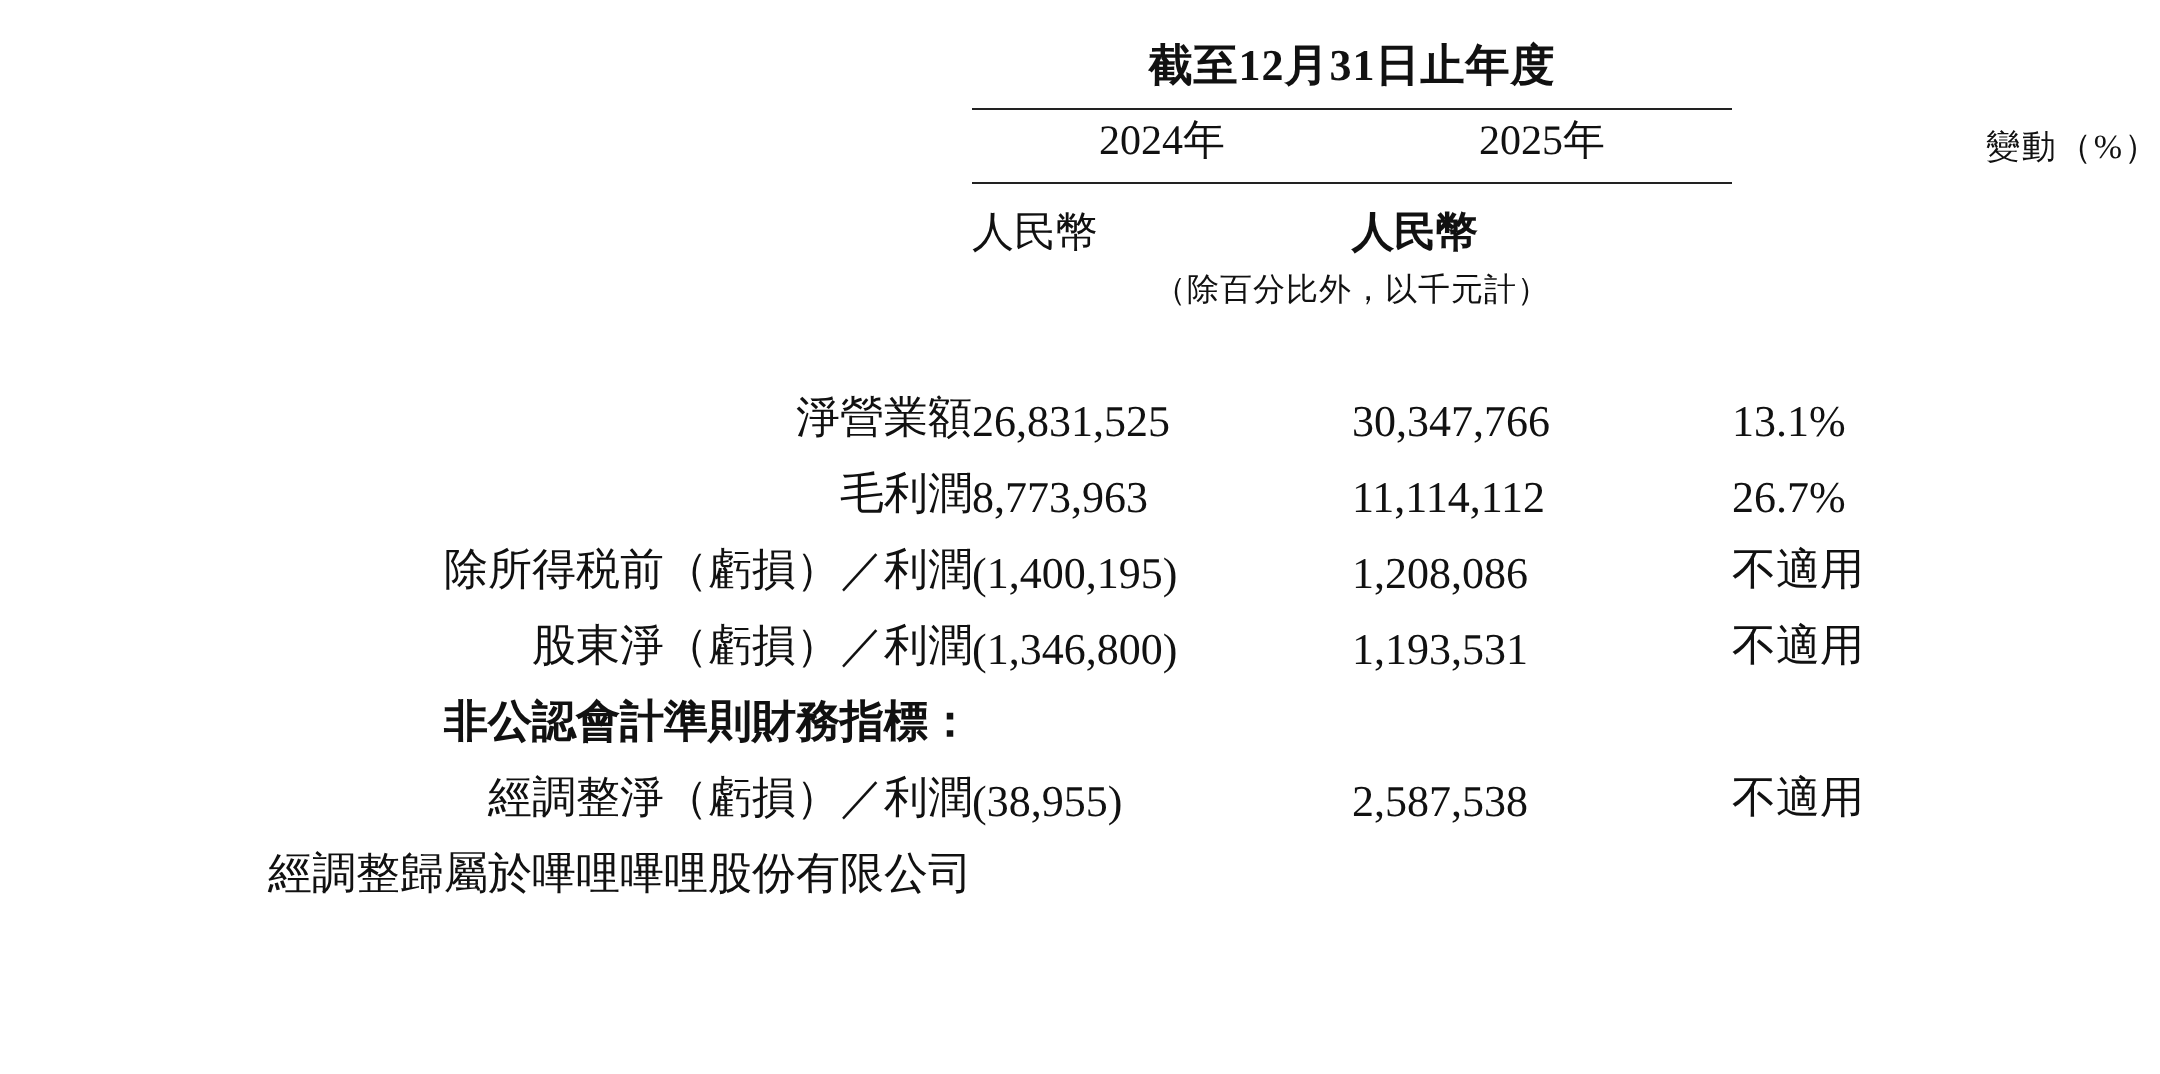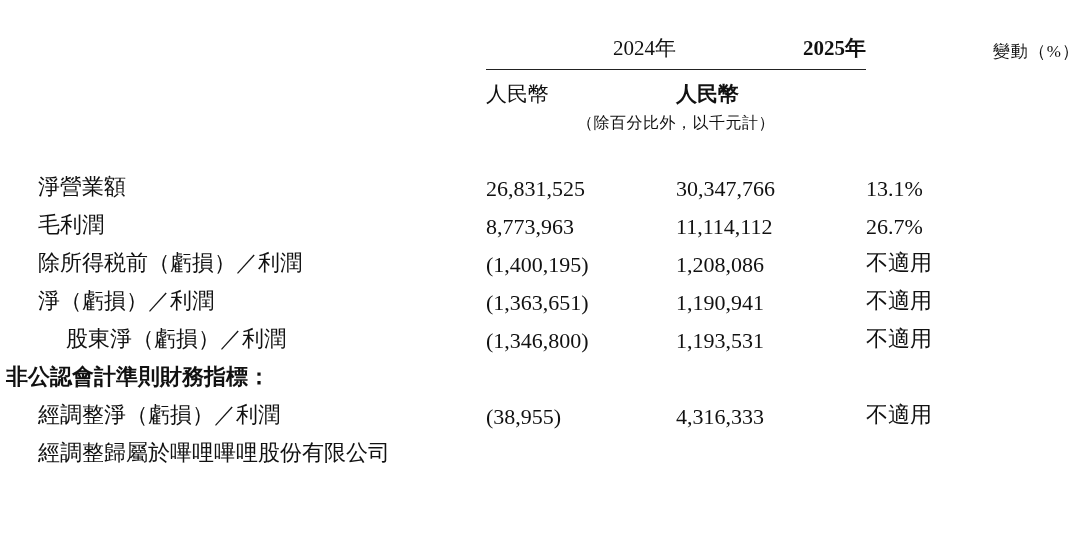--- a/index.html
+++ b/index.html
@@ -29,41 +29,42 @@
   }
   col.c-label { width: 486px; }
   col.c-2024  { width: 190px; }
   col.c-2025  { width: 190px; }
   col.c-chg   { width: 214px; }
 
   td, th {
     padding: 0;
     vertical-align: bottom;
     font-weight: normal;
+    text-align: right;
   }
 
   
   .hdr-period {
     text-align: center;
     font-size: 22px;
     font-weight: bold;
     letter-spacing: 0.5px;
     padding-bottom: 6px;
     border-bottom: 1.6px solid #222;
   }
   .hdr-spacer-cell { border-bottom: none; }
 
   .hdr-year {
-    text-align: right;
+    text-align: center;
     font-size: 21px;
-    padding-top: 16px;
+    padding-top: 1px;
     padding-bottom: 7px;
     border-bottom: 1.6px solid #222;
   }
-  .hdr-year.bold { font-weight: bold; }
+  .hdr-year.bold { font-weight: normal; }
   .hdr-chg {
     text-align: right;
     font-size: 17px;
     padding-top: 7px;
     padding-bottom: 7px;
     letter-spacing: 1px;
   }
 
   .hdr-cur {
     text-align: left;
@@ -109,20 +110,25 @@
 <div class="sheet">
   <table class="fin">
     <colgroup>
       <col class="c-label">
       <col class="c-2024">
       <col class="c-2025">
       <col class="c-chg">
     </colgroup>
     <tbody>
 
+      <tr>
+        <td class="hdr-spacer-cell"></td>
+        <td class="hdr-period" colspan="2">截至12月31日止年度</td>
+        <td class="hdr-spacer-cell"></td>
+      </tr>
 
       <tr>
         <td></td>
         <td class="hdr-year">2024年</td>
         <td class="hdr-year bold">2025年</td>
         <td class="hdr-chg">變動（%）</td>
       </tr>
 
       <tr>
         <td></td>
@@ -155,46 +161,40 @@
         <td class="num chg">26.7%</td>
       </tr>
 
       <tr>
         <td class="lbl">除所得税前（虧損）／利潤</td>
         <td class="num">(1,400,195)</td>
         <td class="num bold">1,208,086</td>
         <td class="num chg">不適用</td>
       </tr>
 
-      <tr>
-        <td class="lbl">淨（虧損）／利潤</td>
-        <td class="num">(1,363,651)</td>
-        <td class="num bold">1,190,941</td>
-        <td class="num chg">不適用</td>
-      </tr>
 
 
       <tr>
         <td class="lbl indent">股東淨（虧損）／利潤</td>
         <td class="num">(1,346,800)</td>
         <td class="num bold">1,193,531</td>
         <td class="num chg">不適用</td>
       </tr>
 
       <tr>
         <td class="lbl flush">非公認會計準則財務指標：</td>
         <td class="num"></td>
         <td class="num bold"></td>
         <td class="num chg"></td>
       </tr>
 
       <tr>
         <td class="lbl">經調整淨（虧損）／利潤</td>
         <td class="num">(38,955)</td>
-        <td class="num bold">4,316,333</td>
+        <td class="num bold">2,587,538</td>
         <td class="num chg">不適用</td>
       </tr>
 
       <tr>
         <td class="lbl">經調整歸屬於嗶哩嗶哩股份有限公司</td>
         <td class="num"></td>
         <td class="num bold"></td>
         <td class="num chg"></td>
       </tr>
 

